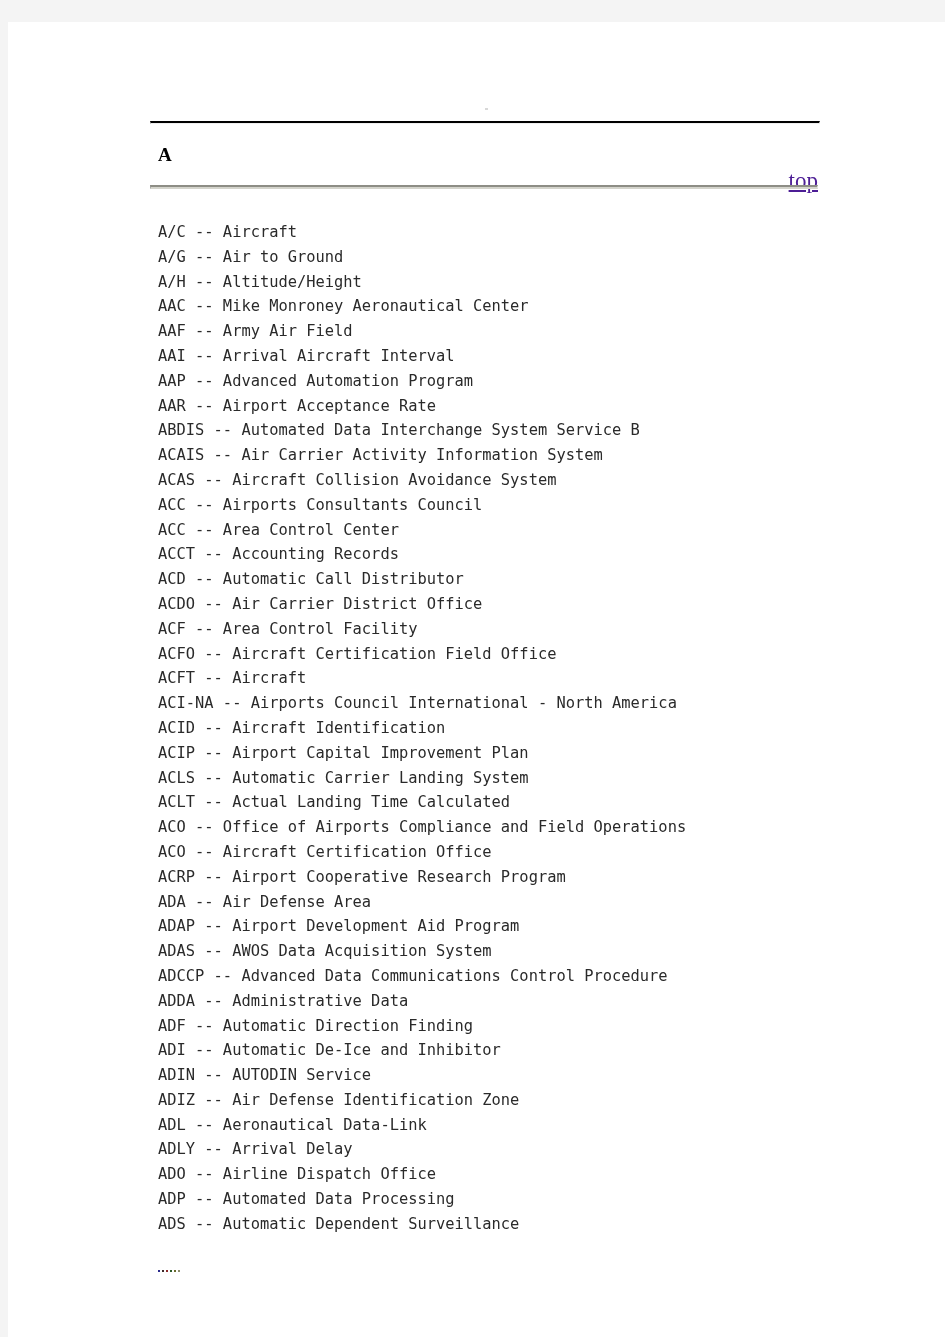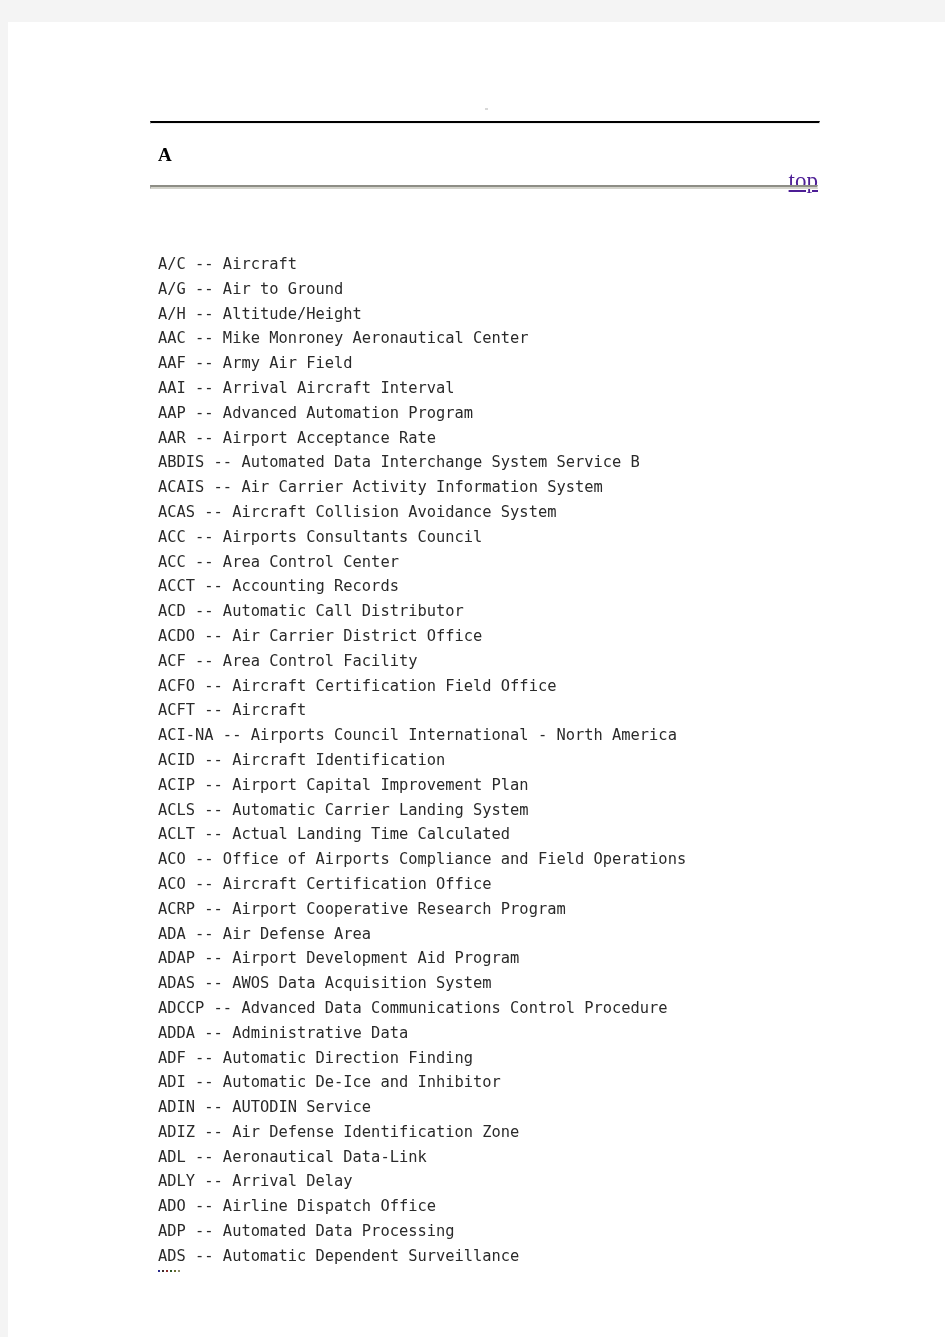--- a/index.html
+++ b/index.html
@@ -110,21 +110,20 @@
   .abbrev-list {
     position: absolute;
     left: 150px;
     top: 198px;
     width: 760px;
     font-family: "DejaVu Sans Mono", "Liberation Mono", monospace;
     font-size: 15.4px;
     line-height: 24.8px;
     color: #2a2a2a;
     white-space: pre;
-    margin-top: 32px;
   }
 
   .abbrev-line {
     white-space: pre;
     height: 24.8px;
   }
 
   .footer-dots {
     position: absolute;
     left: 150px;

